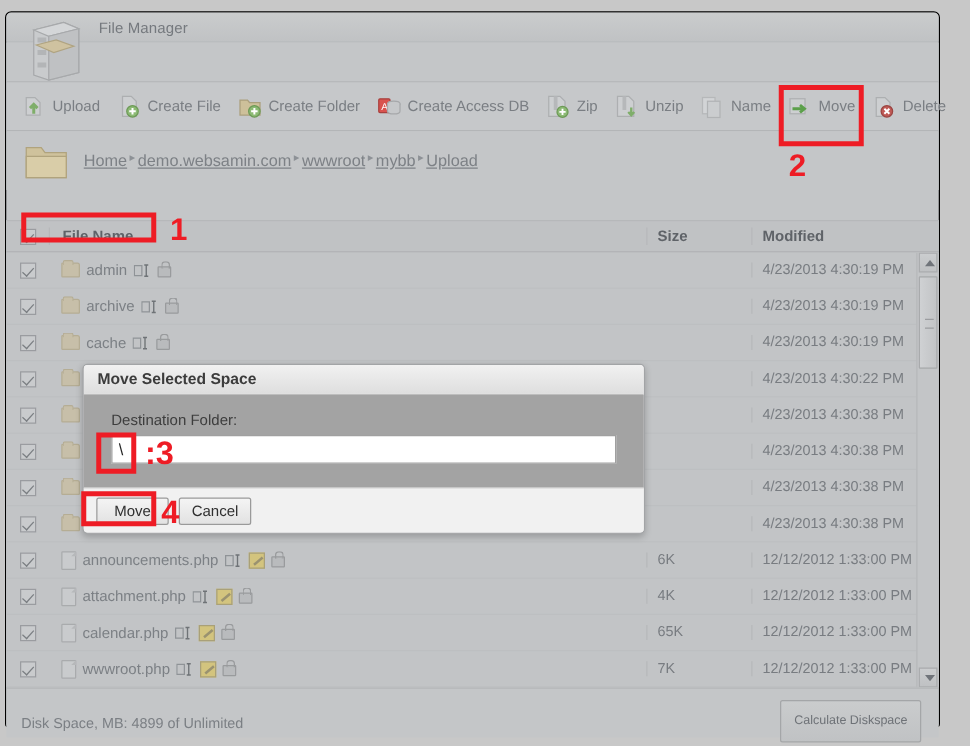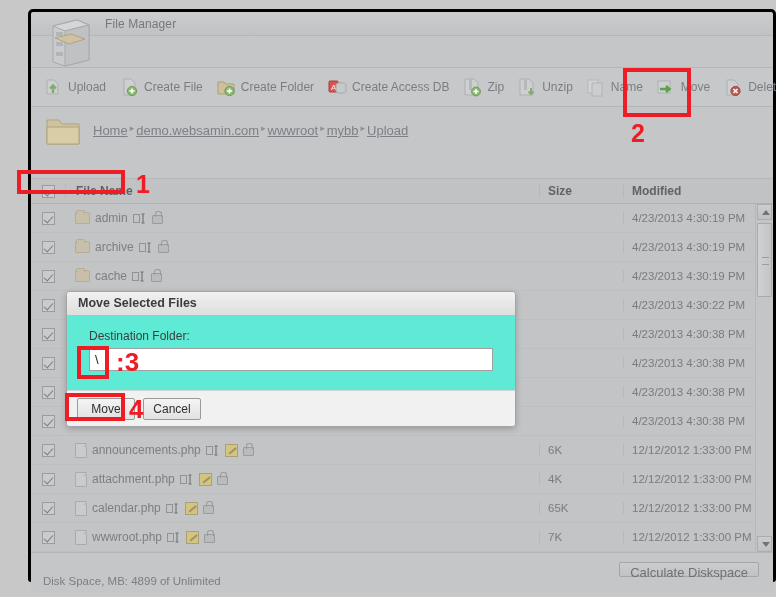--- a/index.html
+++ b/index.html
@@ -11,26 +11,26 @@
     font-family: "Liberation Sans", sans-serif;
     font-size: 12px;
     color: #6d7278;
     overflow: hidden;
     position: relative;
   }
 
   
   #app-panel {
     position: absolute;
-    left: 28px;
+    left: 4px;
     top: 9px;
     width: 748px;
     height: 573px;
     background: #c4c6c8;
-    border: 3px solid #000000;
+    border: 1px solid #000000;
     border-radius: 5px 5px 3px 3px;
   }
 
   
   #titlebar {
     position: relative;
     height: 24px;
     background: linear-gradient(to bottom, #cacccd 0%, #c0c2c4 100%);
     border-bottom: 1px solid #b4b6b8;
     border-radius: 4px 4px 0 0;
@@ -286,24 +286,24 @@
     background: #c4c6c8;
     border-top: 1px solid #b4b6b8;
     display: flex;
     align-items: center;
     padding: 0 12px;
   }
   #disk-text { font-size: 11.5px; color: #7b7f84; margin-top: 16px; }
   #calc-btn {
     position: absolute;
     right: 14px; top: 9px;
-    height: 15px;
+    height: 34px;
     padding: 0 10px;
     line-height: 20px;
-    font-size: 13px;
+    font-size: 10px;
     color: #6e7277;
     background: linear-gradient(to bottom,#cacccd,#c0c2c4);
     border: 1px solid #a4a6a8;
     border-radius: 2px;
     font-family: "Liberation Sans", sans-serif;
   }
 
   
   #modal {
     position: absolute;
@@ -322,21 +322,21 @@
     background: linear-gradient(to bottom,#f1f1f1,#dedede);
     border-bottom: 1px solid #bdbdbd;
     border-radius: 3px 3px 0 0;
     padding: 4px 0 0 11px;
     font-size: 12.5px;
     font-weight: bold;
     color: #3c3c3c;
   }
   #modal-body {
     height: 74px;
-    background: #5eead4;
+    background: #a3a3a3;
     padding: 13px 12px 0 22px;
     position: relative;
   }
   #dest-label { font-size: 12px; color: #3d3d3d; margin-bottom: 5px; }
   #dest-input {
     width: 404px;
     height: 23px;
     border: 1px solid #a0a0a0;
     background: #fff;
     font-size: 13px;
@@ -729,21 +729,21 @@
     </div>
   </div>
 
   <div id="footer">
     <span id="disk-text">Disk Space, MB: 4899 of Unlimited</span>
     <button id="calc-btn">Calculate Diskspace</button>
   </div>
 </div>
 
 <div id="modal">
-  <div id="modal-title">Move Selected Files</div>
+  <div id="modal-title">Move Selected Space</div>
   <div id="modal-body">
     <div id="dest-label">Destination Folder:</div>
     <input id="dest-input" type="text" value="\" style="">
   </div>
   <div id="modal-foot">
     <button class="dlg-btn">Move</button>
     <button class="dlg-btn">Cancel</button>
   </div>
 </div>
 

